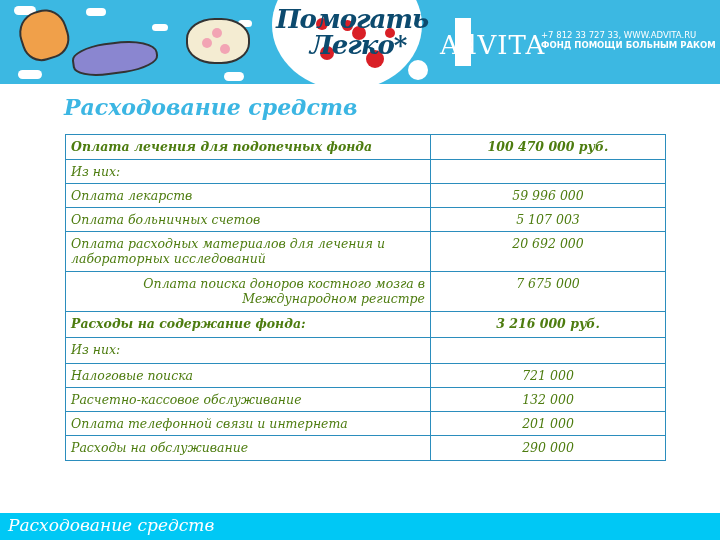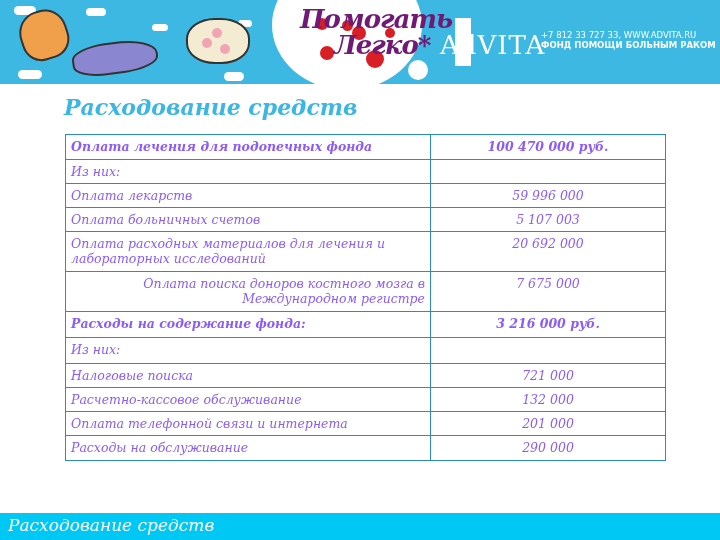--- a/index.html
+++ b/index.html
@@ -5,31 +5,31 @@
   html,body{margin:0;padding:0;}
   body{width:720px;height:540px;position:relative;overflow:hidden;background:#ffffff;font-family:"DejaVu Sans",sans-serif;}
   .banner{position:absolute;left:0;top:0;width:720px;height:84px;background:#3cb8e2;overflow:hidden;}
   .cloud{position:absolute;background:#fff;border-radius:10px;}
   .cat{position:absolute;left:20px;top:10px;width:44px;height:46px;background:#f0a04a;border-radius:45% 45% 40% 40%;border:2px solid #333;transform:rotate(-18deg);}
   .wolf{position:absolute;left:72px;top:42px;width:82px;height:28px;background:#8a86d0;border-radius:40% 50% 40% 40%;border:2px solid #333;transform:rotate(-8deg);}
   .horse{position:absolute;left:186px;top:18px;width:60px;height:42px;background:#f4ecd2;border-radius:45%;border:2px solid #333;}
   .horse-spot{position:absolute;width:10px;height:10px;background:#f2a4b4;border-radius:50%;}
   .logo-bubble{position:absolute;left:272px;top:-40px;width:150px;height:130px;background:#fff;border-radius:50%;}
   .logo-dot{position:absolute;left:408px;top:60px;width:20px;height:20px;background:#fff;border-radius:50%;}
-  .logo-text{position:absolute;left:300px;top:6px;font-family:"DejaVu Serif",serif;font-style:italic;font-weight:bold;font-size:26px;line-height:26px;color:#701a75;letter-spacing:-1px;}
+  .logo-text{position:absolute;left:276px;top:6px;font-family:"DejaVu Serif",serif;font-style:italic;font-weight:bold;font-size:26px;line-height:26px;color:#0c4a6e;letter-spacing:-1px;}
   .logo-text .l2{display:block;margin-left:12px;text-align:center;}
   .red{position:absolute;background:#d91f26;border-radius:50%;}
   .advita{position:absolute;left:440px;top:30px;display:flex;align-items:center;color:#fff;}
   .advita-cross{position:absolute;left:455px;top:18px;width:16px;height:48px;background:#fff;}
   .advita-name{font-family:"DejaVu Serif",serif;font-size:26px;letter-spacing:1px;position:relative;z-index:1;}
   .advita-info{position:absolute;left:541px;top:30px;color:#fff;font-size:8.5px;line-height:10px;}
   .advita-info .bold{font-weight:bold;}
   .title{position:absolute;left:64px;top:94px;color:#3cb6e3;font-family:"DejaVu Serif",serif;font-style:italic;font-size:22px;font-weight:bold;}
   table{position:absolute;left:65px;top:134px;width:601px;border-collapse:collapse;}
-  td{border:1px solid #2b8dbd;font-family:"DejaVu Serif",serif;font-style:italic;font-size:12.5px;color:#8b5cf6;padding:0 5px;vertical-align:top;line-height:15px;}
+  td{border:1px solid #2b8dbd;font-family:"DejaVu Serif",serif;font-style:italic;font-size:12.5px;color:#4d7c0f;padding:0 5px;vertical-align:top;line-height:15px;}
   td.amt{text-align:center;width:224px;}
   tr.bold td{font-weight:bold;}
   .footer{position:absolute;left:0;top:513px;width:720px;height:27px;background:#00c8f5;}
   .footer span{position:absolute;left:8px;top:2px;color:#fff;font-family:"DejaVu Serif",serif;font-style:italic;font-size:17px;}
 </style>
 </head>
 <body>
 
 <div class="banner">
   <div class="cloud" style="left:14px;top:6px;width:22px;height:9px;"></div>

